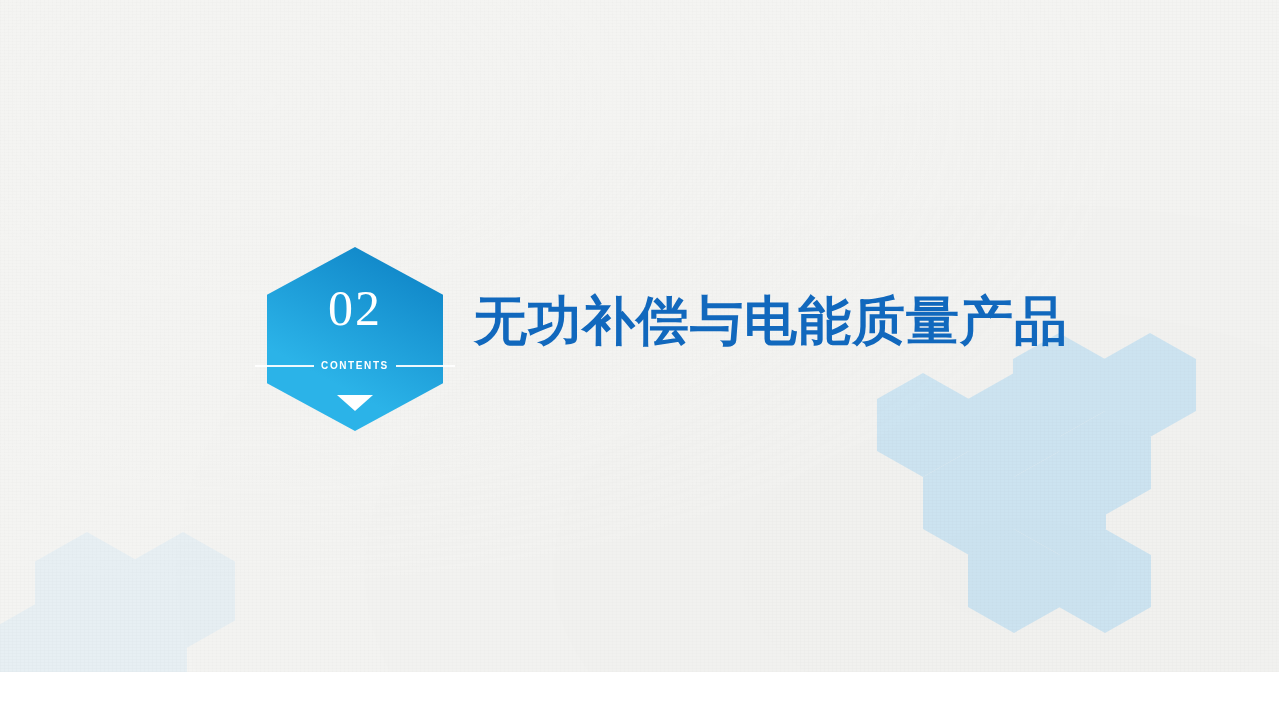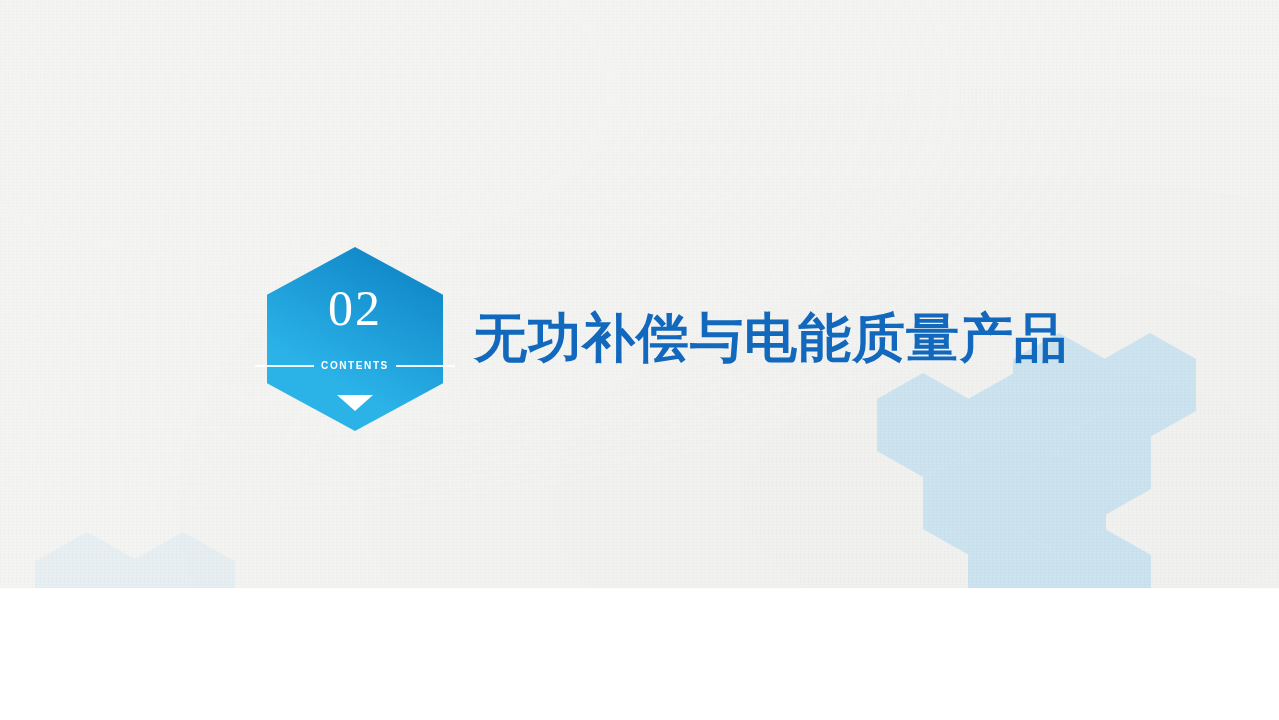--- a/index.html
+++ b/index.html
@@ -4,21 +4,21 @@
 <style>
   html, body {
     margin: 0;
     padding: 0;
     background: #ffffff;
   }
 
   #slide {
     position: relative;
     width: 1279px;
-    height: 588px;
+    height: 672px;
     overflow: hidden;
     background-color: #f4f4f2;
     font-family: "Liberation Sans", sans-serif;
   }
 
   
   #slide .grain {
     position: absolute;
     inset: 0;
     pointer-events: none;
@@ -168,15 +168,15 @@
     </div>
     <div class="num">02</div>
     <div class="rule-row">
       <span class="rule"></span>
       <span class="contents">CONTENTS</span>
       <span class="rule"></span>
     </div>
     <div class="caret"></div>
   </div>
 
-  <div id="title" style="color: rgb(17, 104, 189); margin-top: 17px;">无功补偿与电能质量产品</div>
+  <div id="title" style="color: rgb(17, 104, 189);">无功补偿与电能质量产品</div>
 
 </div>
 
 </body></html>

